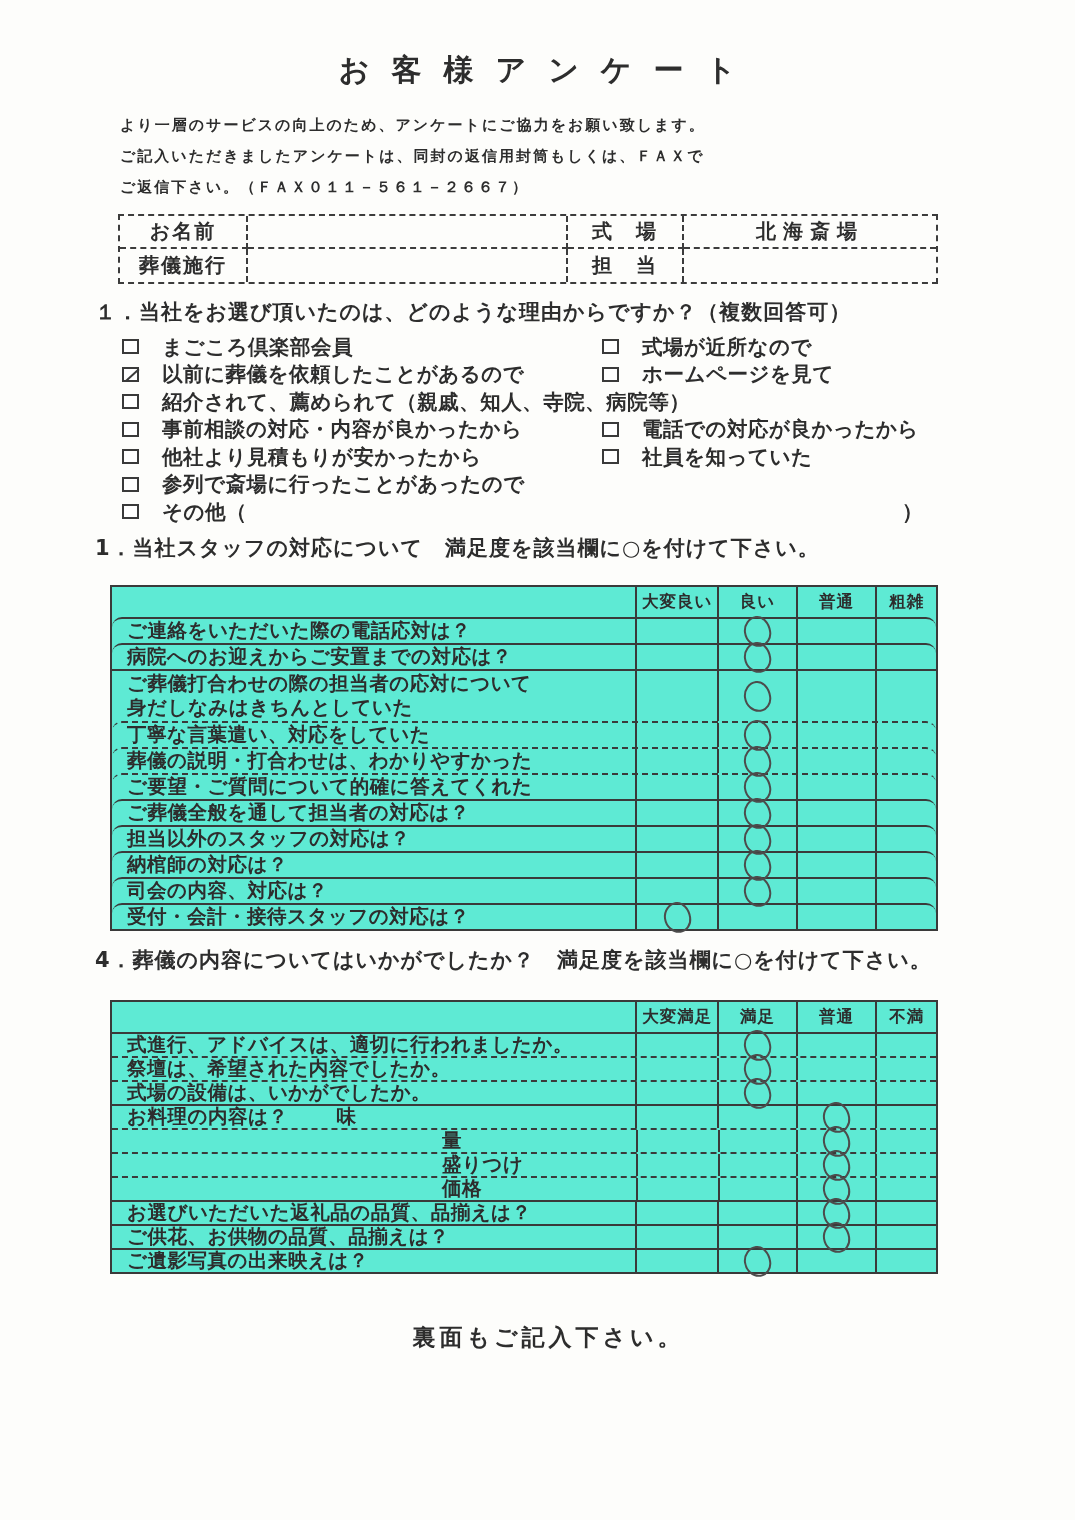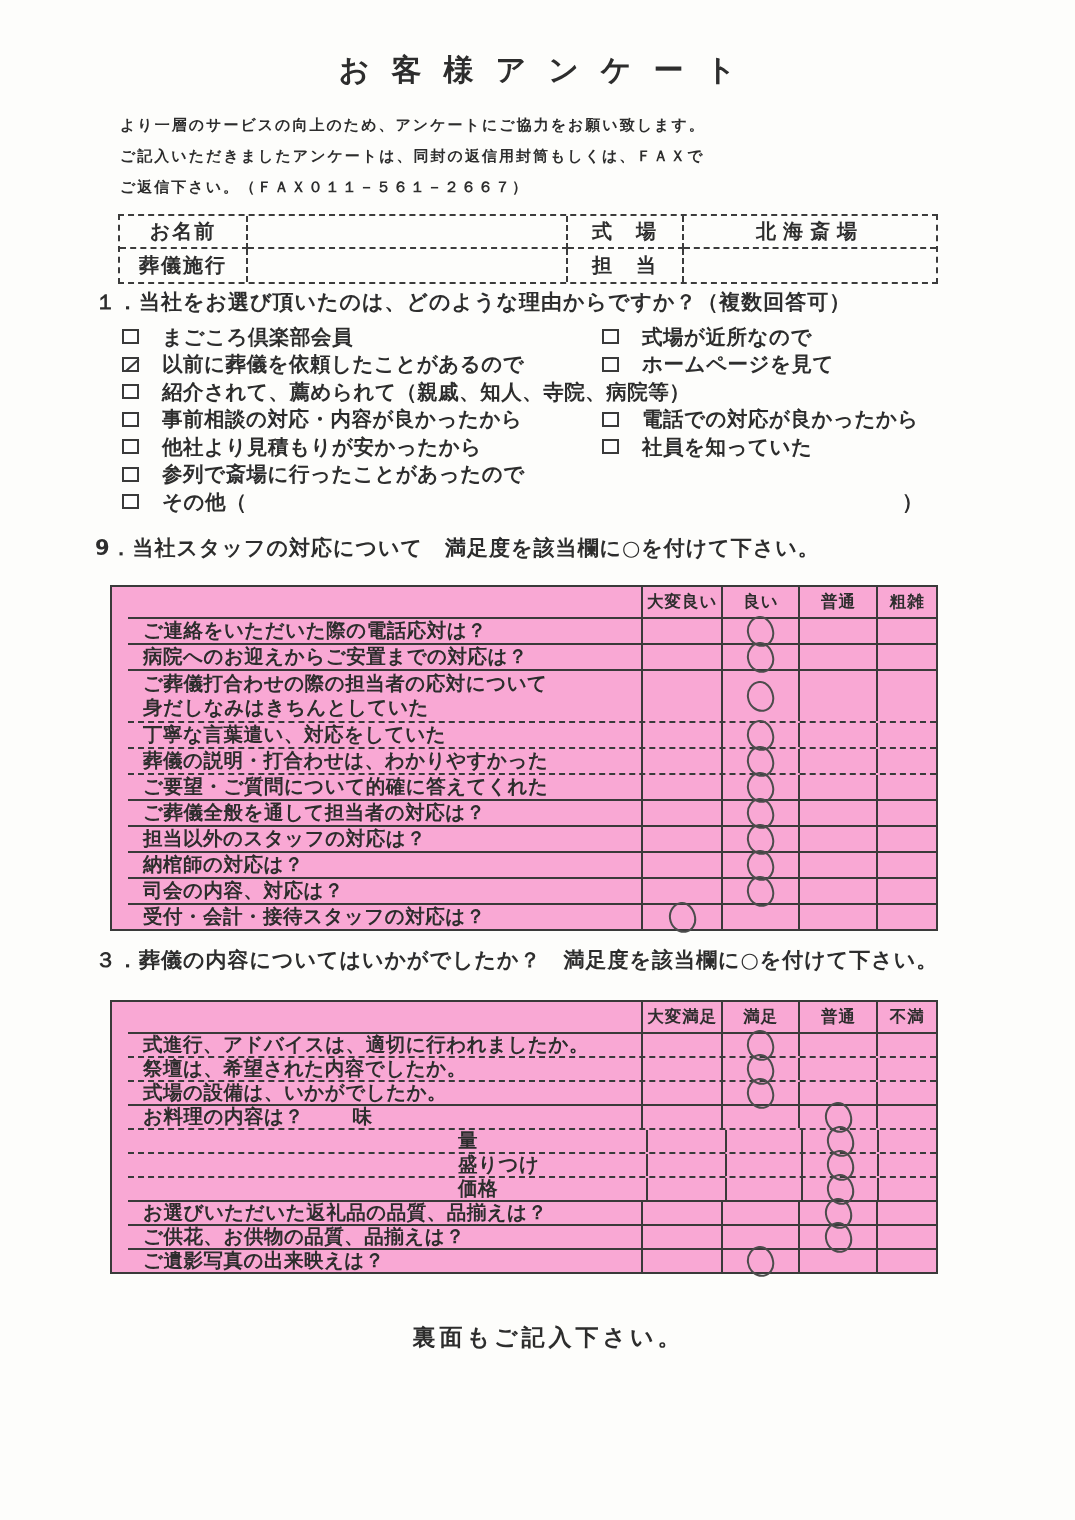--- a/index.html
+++ b/index.html
@@ -25,47 +25,47 @@
   }
   .it-cell {
     height:33px; display:flex; align-items:center; justify-content:center;
     border-right:2px dashed #3c3c3c; border-bottom:2px dashed #3c3c3c;
     font-size:20px; letter-spacing:2px;
   }
   .it-cell.last-col { border-right:none; }
   .it-cell.last-row { border-bottom:none; }
   .it-value { letter-spacing:7px; }
   
-  .q1 { position:absolute; top:288px; left:95px; width:885px; }
+  .q1 { position:absolute; top:298px; left:95px; width:885px; }
   .q-heading { font-size:21px; letter-spacing:1px; white-space:nowrap; }
   .opt-list { margin-top:7px; }
   .opt-row { display:flex; align-items:center; height:27.5px; padding-left:27px; }
   .opt { display:flex; align-items:center; }
   .opt-left { width:480px; }
   .opt-label { font-size:20.5px; letter-spacing:0.5px; white-space:nowrap; }
   .cb {
     width:17px; height:15px; border:2px solid #3a3a3a; margin-right:23px;
     flex:0 0 auto; position:relative; background:#fff;
   }
   .cb.checked::after {
     content:""; position:absolute; left:0px; top:5px; width:17px; height:2px;
     background:#3a3a3a; transform:rotate(-42deg);
   }
   .close-paren { margin-left:auto; margin-right:57px; font-size:21px; }
   
   .q2-heading { position:absolute; top:534px; left:95px; }
   .q3-heading { position:absolute; top:946px; left:95px; }
   
-  .stable { position:absolute; left:110px; width:828px; border:2px solid #3a3a3a; background:#f9a8d4;padding-left:16px; }
+  .stable { position:absolute; left:110px; width:828px; border:2px solid #3a3a3a; background:#5eead4; }
   .t2 { top:585px; }
   .t3 { top:1000px; }
   .trow { display:flex; border-top:2px solid #3a3a3a; }
   .trow.first { border-top:none; }
   .trow.dt { border-top-style:dashed;justify-content:flex-end; }
-  .h30 { height:30px; } .h26 { height:26px; } .h52 { height:52px; } .h24 { height:24px; }
+  .h30 { height:30px; } .h26 { height:26px;border-radius:10px; } .h52 { height:52px; } .h24 { height:24px; }
   .lc {
     width:526px; padding-left:15px; display:flex; align-items:center;
     font-size:19.5px; line-height:24px; white-space:pre-line; letter-spacing:0.5px;
     overflow:hidden;
   }
   .lc.indent { padding-left:330px; }
   .sub-label { margin-left:48px; }
   .rc {
     border-left:2px solid #3a3a3a; display:flex; align-items:center;
     justify-content:center; position:relative;
@@ -165,21 +165,21 @@
       <div class="opt-row">
         <div class="opt">
           <span class="cb"></span>
           <span class="opt-label">その他（</span>
         </div>
         <span class="close-paren">）</span>
       </div>
     </div>
   </div>
 
-  <div class="q-heading q2-heading">9．当社スタッフの対応について　満足度を該当欄に○を付けて下さい。</div>
+  <div class="q-heading q2-heading">1．当社スタッフの対応について　満足度を該当欄に○を付けて下さい。</div>
 
   <div class="stable t2">
     <div class="trow first h30">
       <div class="lc"></div>
       <div class="rc c1 hc">大変良い</div>
       <div class="rc c2 hc">良い</div>
       <div class="rc c3 hc">普通</div>
       <div class="rc c4 hc">粗雑</div>
     </div>
     <div class="trow h26">
@@ -277,21 +277,21 @@
       <div class="lc">受付・会計・接待スタッフの対応は？</div>
       <div class="rc c1">
           <span class="circ"></span>
         </div>
       <div class="rc c2"></div>
       <div class="rc c3"></div>
       <div class="rc c4"></div>
     </div>
   </div>
 
-  <div class="q-heading q3-heading">３．葬儀の内容についてはいかがでしたか？　満足度を該当欄に○を付けて下さい。</div>
+  <div class="q-heading q3-heading">4．葬儀の内容についてはいかがでしたか？　満足度を該当欄に○を付けて下さい。</div>
 
   <div class="stable t3">
     <div class="trow first h30">
       <div class="lc"></div>
       <div class="rc c1 hc">大変満足</div>
       <div class="rc c2 hc">満足</div>
       <div class="rc c3 hc">普通</div>
       <div class="rc c4 hc">不満</div>
     </div>
     <div class="trow h24">

